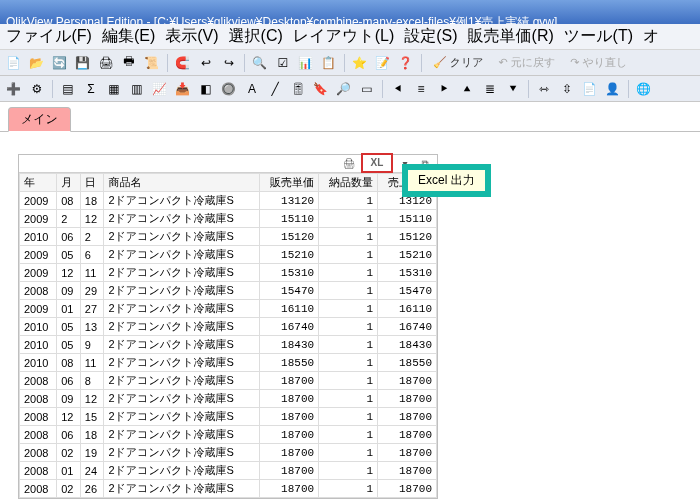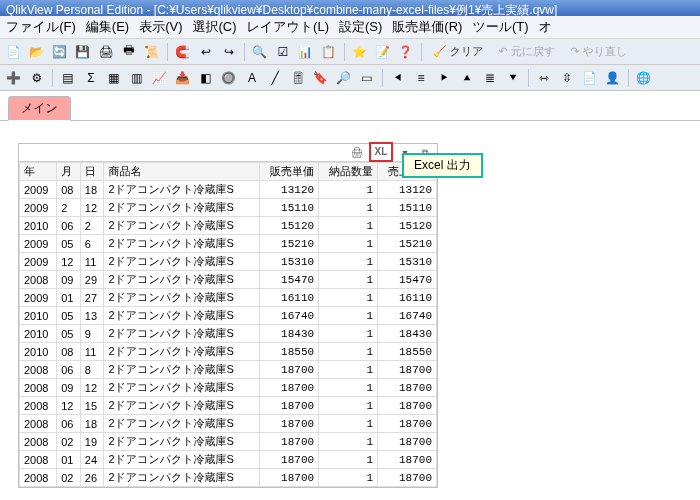--- a/index.html
+++ b/index.html
@@ -1,32 +1,32 @@
 <!DOCTYPE html>
 <html><head>
 <meta charset="utf-8">
 <style>
   * { box-sizing: border-box; margin: 0; padding: 0; font-family: "MS UI Gothic", "Meiryo", sans-serif; }
   body { background: #fff; width: 700px; height: 500px; overflow: hidden; font-size: 11px; }
-  .titlebar { background: linear-gradient(#74a1e0, #3e6fc2); height: 16px; line-height: 20px; color: #fff; padding: 0 6px; font-size: 12px; white-space: nowrap; overflow: hidden; }
-  .menubar { background: #f1f3f8; border-bottom: 1px solid #d6d6d6; padding: 2px 6px; display: flex; gap: 10px; font-size: 13px; }
+  .titlebar { background: linear-gradient(#74a1e0, #3e6fc2); height: 16px; line-height: 20px; color: #fff; padding: 12px 6px; font-size: 12px; white-space: nowrap; overflow: hidden; }
+  .menubar { background: #f1f3f8; border-bottom: 1px solid #d6d6d6; padding: 2px 6px; display: flex; gap: 10px; font-size: 16px; }
   .menubar span { cursor: default; }
   .toolbar { background: #e8ecf3; border-bottom: 1px solid #c8c8c8; padding: 2px 4px; display: flex; align-items: center; gap: 3px; min-height: 26px; }
   .tbbtn { width: 20px; height: 20px; display: inline-flex; align-items: center; justify-content: center; border: 1px solid transparent; border-radius: 2px; font-size: 12px; }
   .sep { width: 1px; height: 18px; background: #bfc7d6; margin: 0 2px; display: inline-block; }
   .txtbtn { display: inline-flex; align-items: center; gap: 3px; padding: 2px 5px; font-size: 11px; color: #333; border: 1px solid transparent; border-radius: 2px; }
   .workarea { padding: 0; background: #fff; }
   .sheettab-row { display: flex; border-bottom: 1px solid #c0c0c0; padding: 4px 8px 0 8px; background: #fff; }
   .sheettab { border: 1px solid #bbb; border-bottom: 1px solid #fff; border-radius: 4px 4px 0 0; padding: 3px 12px; background: #fca5a5; font-size: 12px; position: relative; top: 1px; }
   .tablewrap { margin: 22px 18px 0 18px; border: 1px solid #bfbfbf; width: 420px; }
   .tablebar { display: flex; justify-content: flex-end; align-items: center; gap: 4px; padding: 2px 4px; border-bottom: 1px solid #d0d0d0; height: 18px; position: relative; }
   .minibtn { width: 16px; height: 14px; display: inline-flex; align-items: center; justify-content: center; font-size: 10px; color: #555; border: 1px solid transparent; }
-  .xlbox { width: 24px; height: 20px; display: inline-flex; align-items: center; justify-content: center; border: 2px solid #d62f2f; font-size: 10px; font-weight: bold; margin-top: -2px; }
+  .xlbox { width: 32px; height: 20px; display: inline-flex; align-items: center; justify-content: center; border: 2px solid #d62f2f; font-size: 10px; font-weight: bold; margin-top: -2px; }
   .xlbox span { color: #666; }
-  .tooltip { position: absolute; left: 402px; top: 10px; background: #ffffe1; border: 2px solid #14b8a6; padding: 2px 10px; font-size: 12px; color: #000; white-space: nowrap; z-index: 50; }
+  .tooltip { position: absolute; left: 402px; top: 10px; background: #ffffe1; border: 6px solid #14b8a6; padding: 2px 10px; font-size: 12px; color: #000; white-space: nowrap; z-index: 50; }
   table { border-collapse: collapse; width: 100%; font-size: 11px; }
   th, td { border: 1px solid #ddd; padding: 1px 4px; text-align: left; white-space: nowrap; background: #fff; }
   th { background: #f5f5f5; font-weight: normal; }
   td.num, th.num { text-align: right; font-family: Liberation Mono, monospace; }
   .tablecontainer { position: relative; }
 </style>
 </head>
 <body>
 
 <div class="titlebar">QlikView Personal Edition - [C:¥Users¥qlikview¥Desktop¥combine-many-excel-files¥例1¥売上実績.qvw]</div>

